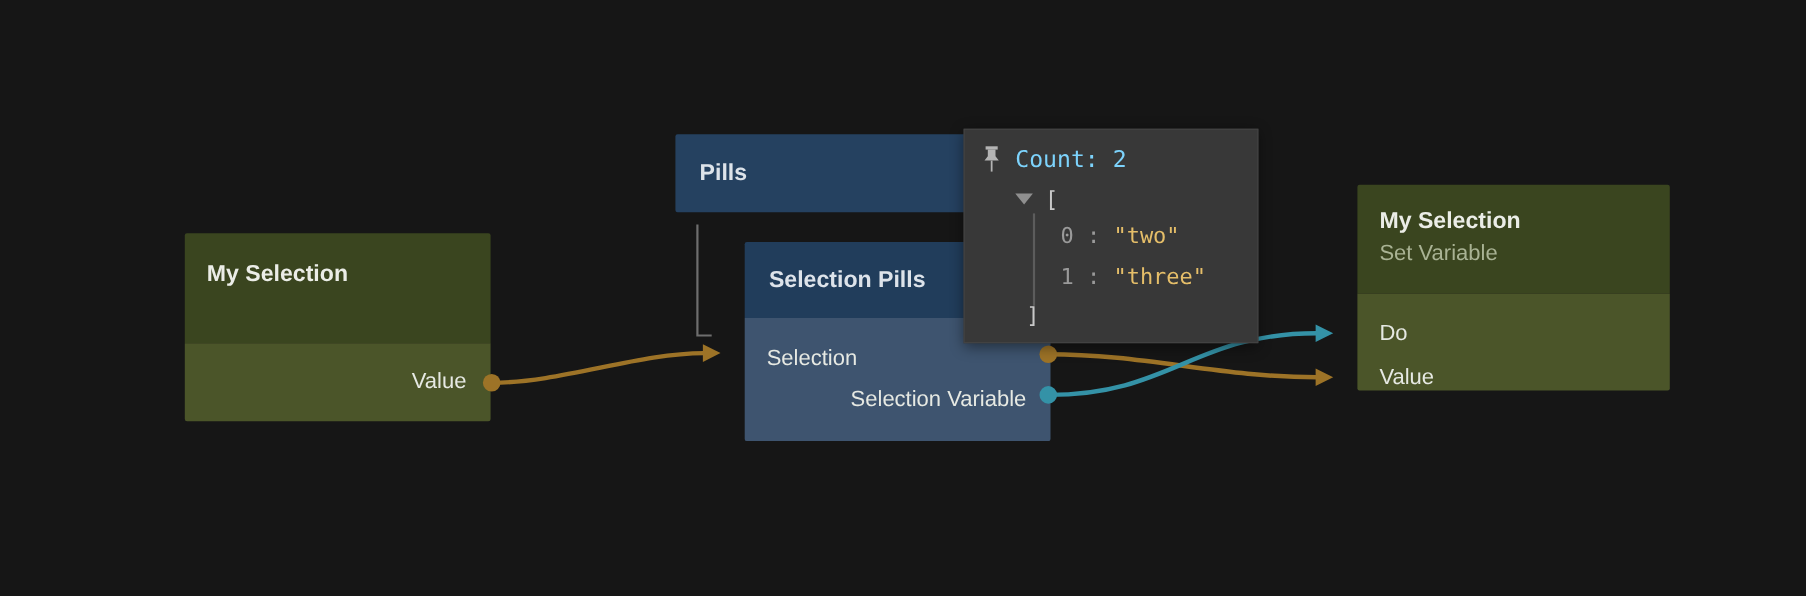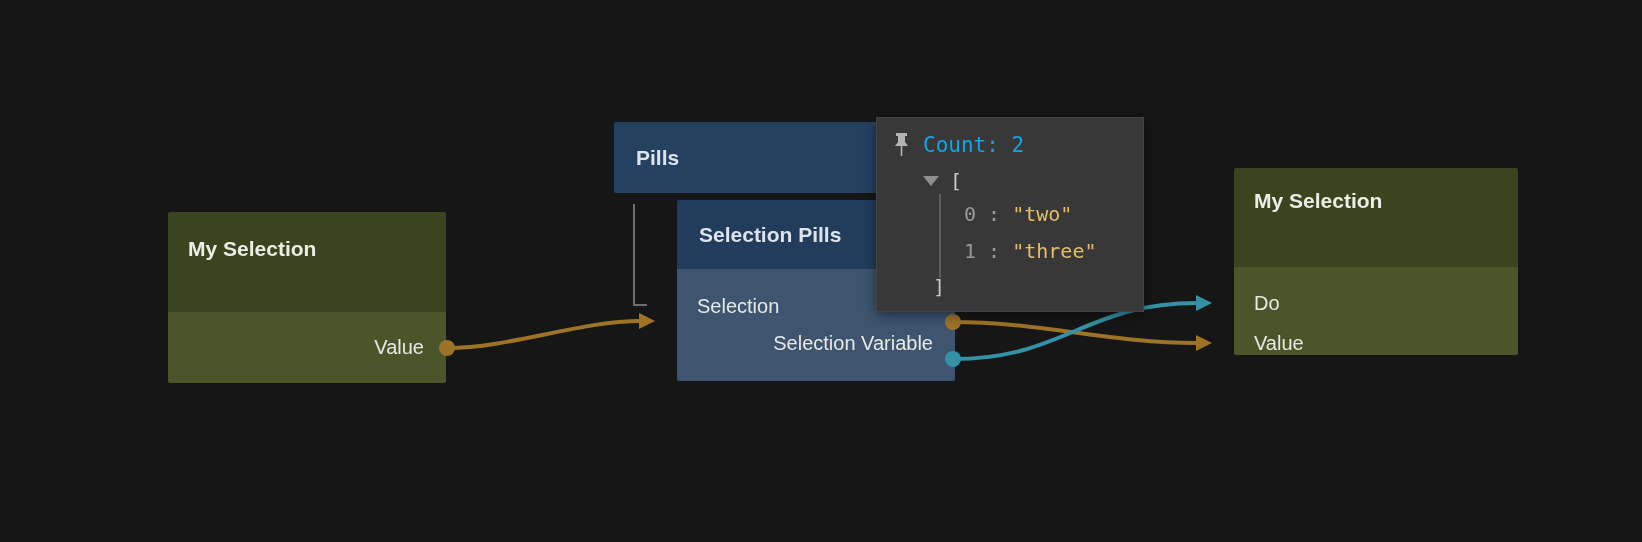--- a/index.html
+++ b/index.html
@@ -19,21 +19,21 @@
   .node-title{font-size:21px;font-weight:700;color:#ebede7;line-height:30px;}
   .node-subtitle{font-size:20px;font-weight:400;color:#a9b394;line-height:28px;}
   .port-label{font-size:20px;color:#e6e9e3;}
 
   
   .node-group{left:614px;top:122px;width:300px;height:71px;background:#254160;
     display:flex;align-items:center;padding-left:22px;}
   .blue-title{font-size:21px;font-weight:700;color:#dde3ea;}
 
   
-  .node-pills{left:655px;top:200px;width:300px;height:206px;text-align:center;}
+  .node-pills{left:655px;top:220px;width:300px;height:206px;text-align:center;}
   .node-pills .hdr{height:69px;background:#213d5b;display:flex;align-items:center;
     padding-left:22px;border-radius:2px 2px 0 0;}
   .node-pills .body{height:112px;background:#3e546f;padding-top:19px;border-radius:0 0 2px 2px;}
   .prow{height:37px;display:flex;align-items:center;}
   .prow.in{padding-left:20px;}
   .prow.out{justify-content:flex-end;padding-right:22px;}
 
   
   .node-setvar{left:1212px;top:168px;width:306px;height:215px;}
   .node-setvar .hdr{height:99px;background:#3a451f;padding:18px 20px 0 20px;border-radius:2px 2px 0 0;}
@@ -41,21 +41,21 @@
   .node-setvar .prow{height:40px;padding-left:20px;}
 
   
   .wires{position:absolute;left:0;top:0;z-index:5;pointer-events:none;}
 
   
   .popup{position:absolute;left:876px;top:117px;width:268px;height:195px;background:#383838;
     border:1px solid #444;z-index:10;box-sizing:border-box;box-shadow:0 3px 12px rgba(0,0,0,.45);
     font-family:"DejaVu Sans Mono",monospace;}
   .count-row{display:flex;align-items:center;gap:13px;padding:13px 0 0 16px;height:27px;}
-  .count-text{font-size:21px;color:#0ea5e9;}
+  .count-text{font-size:21px;color:#7dd3fc;}
   .tree{position:relative;margin-top:8px;font-size:20px;}
   .tree-vline{position:absolute;left:62px;top:28px;width:2px;height:84px;background:#5c5c5c;}
   .row-open{padding-left:46px;height:30px;display:flex;align-items:center;gap:11px;}
   .tri-down{width:0;height:0;border-left:8px solid transparent;border-right:8px solid transparent;
     border-top:10px solid #8f8f8f;display:inline-block;}
   .bracket{color:#c8c8c8;}
   .row-item{padding-left:87px;height:37px;line-height:37px;white-space:pre;}
   .idx,.sep{color:#9a9a9a;}
   .str{color:#e5be69;}
   .row-close{padding-left:56px;height:30px;line-height:30px;margin-top:2px;}
@@ -88,20 +88,21 @@
       </div>
       <div class="prow out">
         <span class="port-label">Selection Variable</span>
       </div>
     </div>
   </div>
 
   <div class="node node-setvar">
     <div class="hdr">
       <div class="node-title">My Selection</div>
+      <div class="node-subtitle">Set Variable</div>
     </div>
     <div class="body">
       <div class="prow">
         <span class="port-label">Do</span>
       </div>
       <div class="prow">
         <span class="port-label">Value</span>
       </div>
     </div>
   </div>

